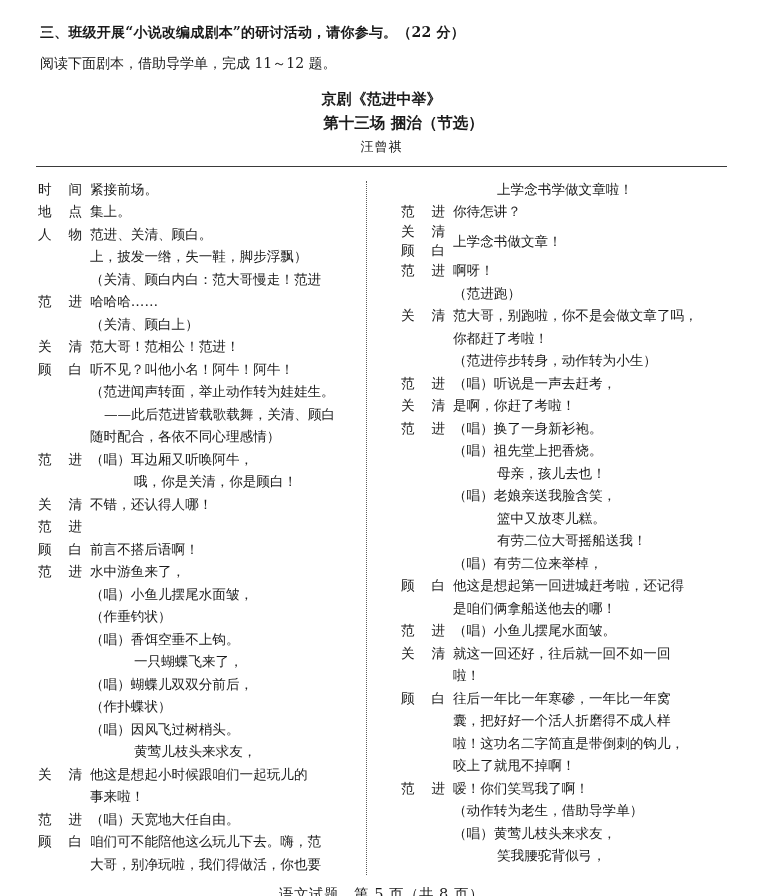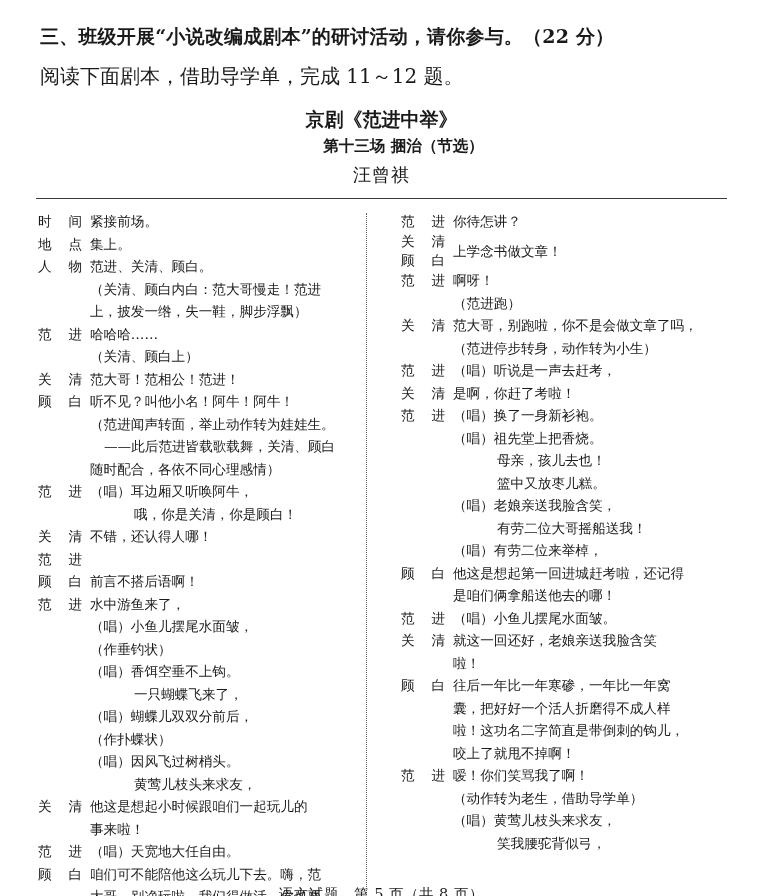--- a/index.html
+++ b/index.html
@@ -22,51 +22,51 @@
     width: 763px;
     height: 896px;
     padding: 0;
   }
 
   
   .qhead {
     margin: 22px 40px 0 40px;
   }
   .qhead-title {
-    font-size: 19px;
+    font-size: 14px;
     font-weight: bold;
     letter-spacing: 0.2px;
     line-height: 1.5;
     white-space: nowrap;
   }
   .qhead-sub {
-    font-size: 20px;
+    font-size: 14px;
     line-height: 1.5;
     margin-top: 10px;
     white-space: nowrap;
   }
 
   
   .play-titles {
     text-align: center;
     margin-top: 14px;
   }
   .play-title-main {
-    font-size: 19px;
+    font-size: 15px;
     font-weight: bold;
     line-height: 1.55;
   }
   .play-title-scene {
     font-size: 15.5px;
     font-weight: bold;
     line-height: 1.55;
     margin-left: 44px;
   }
   .play-author {
-    font-size: 18px;
+    font-size: 13px;
     line-height: 1.9;
     letter-spacing: 1px;
   }
 
   
   .top-rule {
     margin: 6px 36px 0 36px;
     border: 0;
     border-top: 1.3px solid #3a3a3a;
     height: 0;
@@ -192,25 +192,25 @@
         </div>
         <div class="line">
           <div class="speaker">
             <span>人</span>
             <span>物</span>
           </div>
           <div class="text ind-0">范进、关清、顾白。</div>
         </div>
         <div class="line">
           <div class="speaker empty">　　</div>
+          <div class="text ind-0">上，披发一绺，失一鞋，脚步浮飘）</div>
+        </div>
+        <div class="line">
+          <div class="speaker empty">　　</div>
           <div class="text ind-0">（关清、顾白内白：范大哥慢走！范进</div>
-        </div>
-        <div class="line">
-          <div class="speaker empty">　　</div>
-          <div class="text ind-0">上，披发一绺，失一鞋，脚步浮飘）</div>
         </div>
         <div class="line">
           <div class="speaker">
             <span>范</span>
             <span>进</span>
           </div>
           <div class="text ind-0">哈哈哈……</div>
         </div>
         <div class="line">
           <div class="speaker empty">　　</div>
@@ -337,20 +337,24 @@
           </div>
           <div class="text ind-0">咱们可不能陪他这么玩儿下去。嗨，范</div>
         </div>
         <div class="line">
           <div class="speaker empty">　　</div>
           <div class="text ind-0">大哥，别净玩啦，我们得做活，你也要</div>
         </div>
       </div>
     <div class="divider"></div>
     <div class="col col-right" id="col-right">
+        <div class="line">
+          <div class="speaker empty">　　</div>
+          <div class="text ind-2">上学念书学做文章啦！</div>
+        </div>
         <div class="line">
           <div class="speaker">
             <span>范</span>
             <span>进</span>
           </div>
           <div class="text ind-0">你待怎讲？</div>
         </div>
         <div class="line-dual">
           <div class="dual-names">
             <div class="dn">
@@ -377,20 +381,24 @@
         </div>
         <div class="line">
           <div class="speaker">
             <span>关</span>
             <span>清</span>
           </div>
           <div class="text ind-0">范大哥，别跑啦，你不是会做文章了吗，</div>
         </div>
         <div class="line">
           <div class="speaker empty">　　</div>
+          <div class="text ind-0">你都赶了考啦！</div>
+        </div>
+        <div class="line">
+          <div class="speaker empty">　　</div>
           <div class="text ind-0">（范进停步转身，动作转为小生）</div>
         </div>
         <div class="line">
           <div class="speaker">
             <span>范</span>
             <span>进</span>
           </div>
           <div class="text ind-0">（唱）听说是一声去赶考，</div>
         </div>
         <div class="line">
@@ -410,25 +418,25 @@
         <div class="line">
           <div class="speaker empty">　　</div>
           <div class="text ind-0">（唱）祖先堂上把香烧。</div>
         </div>
         <div class="line">
           <div class="speaker empty">　　</div>
           <div class="text ind-2">母亲，孩儿去也！</div>
         </div>
         <div class="line">
           <div class="speaker empty">　　</div>
+          <div class="text ind-0">（唱）老娘亲送我脸含笑，</div>
+        </div>
+        <div class="line">
+          <div class="speaker empty">　　</div>
           <div class="text ind-2">篮中又放枣儿糕。</div>
-        </div>
-        <div class="line">
-          <div class="speaker empty">　　</div>
-          <div class="text ind-0">（唱）老娘亲送我脸含笑，</div>
         </div>
         <div class="line">
           <div class="speaker empty">　　</div>
           <div class="text ind-2">有劳二位大哥摇船送我！</div>
         </div>
         <div class="line">
           <div class="speaker empty">　　</div>
           <div class="text ind-0">（唱）有劳二位来举棹，</div>
         </div>
         <div class="line">
@@ -447,21 +455,21 @@
             <span>范</span>
             <span>进</span>
           </div>
           <div class="text ind-0">（唱）小鱼儿摆尾水面皱。</div>
         </div>
         <div class="line">
           <div class="speaker">
             <span>关</span>
             <span>清</span>
           </div>
-          <div class="text ind-0">就这一回还好，老娘亲送我脸含笑</div>
+          <div class="text ind-0">就这一回还好，往后就一回不如一回</div>
         </div>
         <div class="line">
           <div class="speaker empty">　　</div>
           <div class="text ind-0">啦！</div>
         </div>
         <div class="line">
           <div class="speaker">
             <span>顾</span>
             <span>白</span>
           </div>

